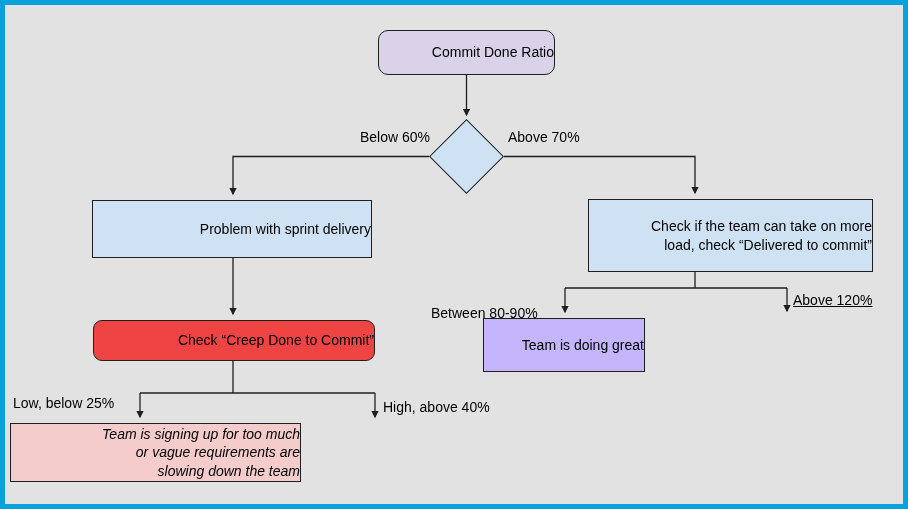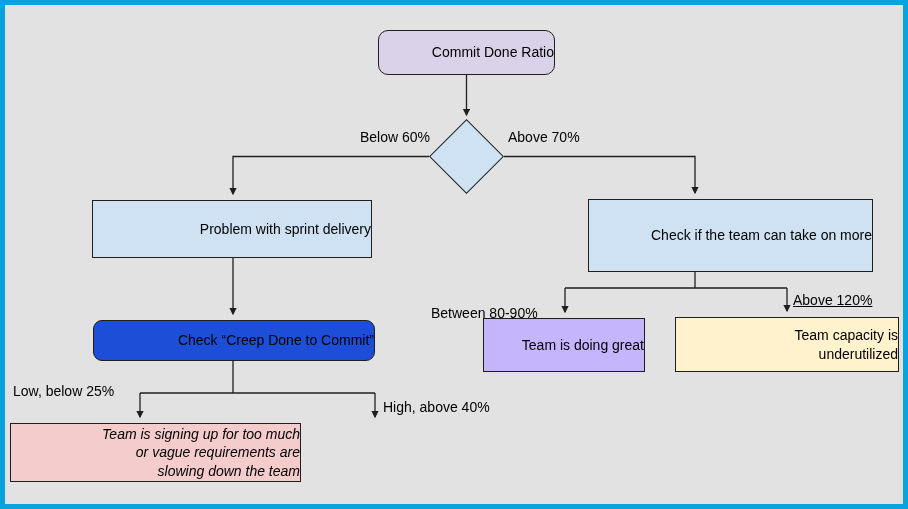--- a/index.html
+++ b/index.html
@@ -32,21 +32,21 @@
     text-align: center;
     font-size: 14px;
     line-height: 1.32;
     color: #000000;
     border: 1.5px solid #1f1f1f;
     box-sizing: border-box;
     z-index: 10;
   }
   .node-purple { background: #D9D2E9; border-radius: 10px; }
   .node-blue   { background: #CFE2F3; }
-  .node-blue-round { background: #1d4ed8; border-radius: 9px; }
+  .node-blue-round { background: #ef4444; border-radius: 9px; }
   .node-pink   { background: #F4CCCC; }
   .node-green  { background: #c4b5fd; }
   .node-yellow { background: #FFF2CC; }
   .diamond {
     position: absolute;
     left: 440px; top: 130px;
     width: 53px; height: 53px;
     background: #CFE2F3;
     border: 1.5px solid #1f1f1f;
     box-sizing: border-box;
@@ -67,21 +67,21 @@
   .n-creep   { left: 93px;  top: 320px; width: 282px; height: 41px; }
   .n-pink1   { left: 10px;  top: 423px; width: 291px; height: 59px; font-style: italic; }
   .n-pink2   { left: 293px; top: 423px; width: 164px; height: 59px; }
   .n-green   { left: 483px; top: 318px; width: 162px; height: 54px; }
   .n-yellow  { left: 675px; top: 317px; width: 224px; height: 55px; }
   
   .l-below60  { left: 360px; top: 129px; }
   .l-above70  { left: 508px; top: 129px; }
   .l-between  { left: 431px; top: 305px; }
   .l-above120 { left: 793px; top: 292px; text-decoration: underline; }
-  .l-low25    { left: 13px;  top: 383px; }
+  .l-low25    { left: 13px;  top: 395px; }
   .l-high40   { left: 383px; top: 399px; }
 </style>
 </head>
 <body>
 
 <div class="canvas">
 
   <svg class="connectors" width="908" height="509" viewBox="0 0 908 509">
     <defs>
       <marker id="arrow" markerWidth="8" markerHeight="8" refX="5" refY="3" orient="auto">
@@ -115,41 +115,38 @@
   </div>
 
   <div class="diamond"></div>
 
   <div class="node node-blue n-problem">
     <span>Problem with sprint delivery</span>
   </div>
 
   <div class="node node-blue n-load">
     <span>Check if the team can take on more</span>
+    <span>load, check “Delivered to commit”</span>
   </div>
 
   <div class="node node-blue-round n-creep">
     <span>Check “Creep Done to Commit”</span>
   </div>
 
   <div class="node node-pink n-pink1">
     <span>Team is signing up for too much</span>
     <span>or vague requirements are</span>
     <span>slowing down the team</span>
   </div>
 
 
   <div class="node node-green n-green">
     <span>Team is doing great</span>
   </div>
 
-  <div class="node node-yellow n-yellow">
-    <span>Team capacity is</span>
-    <span>underutilized</span>
-  </div>
 
   <span class="edge-label l-below60">Below 60%</span>
   <span class="edge-label l-above70">Above 70%</span>
   <span class="edge-label l-between">Between 80-90%</span>
   <span class="edge-label l-above120">Above 120%</span>
   <span class="edge-label l-low25">Low, below 25%</span>
   <span class="edge-label l-high40">High, above 40%</span>
 
   <div class="frame"></div>
 </div>

